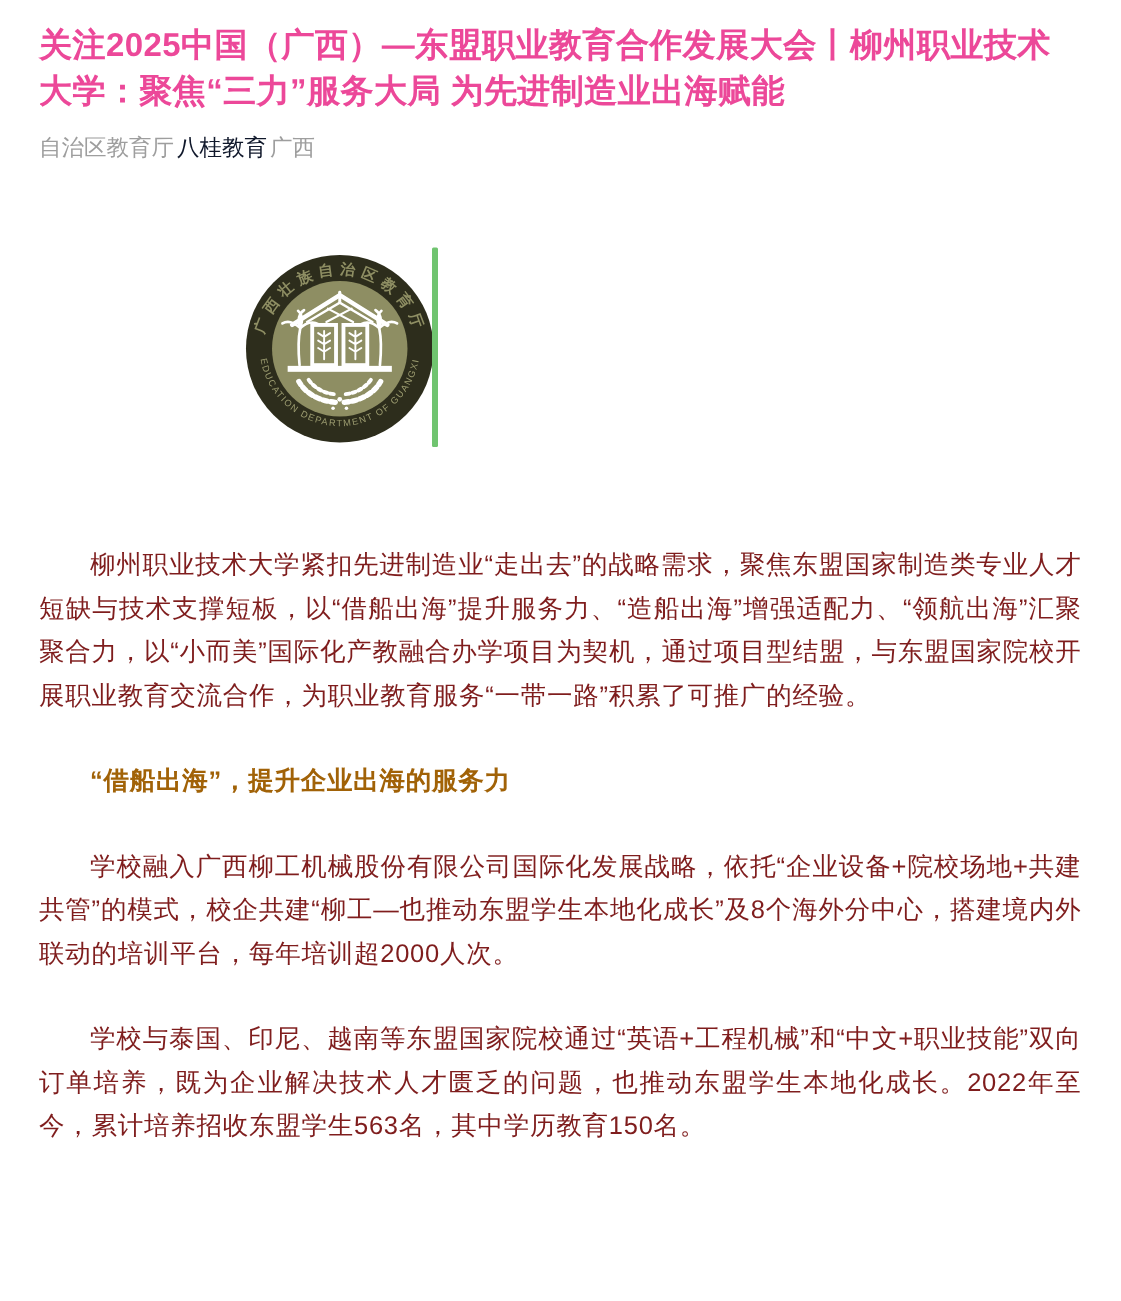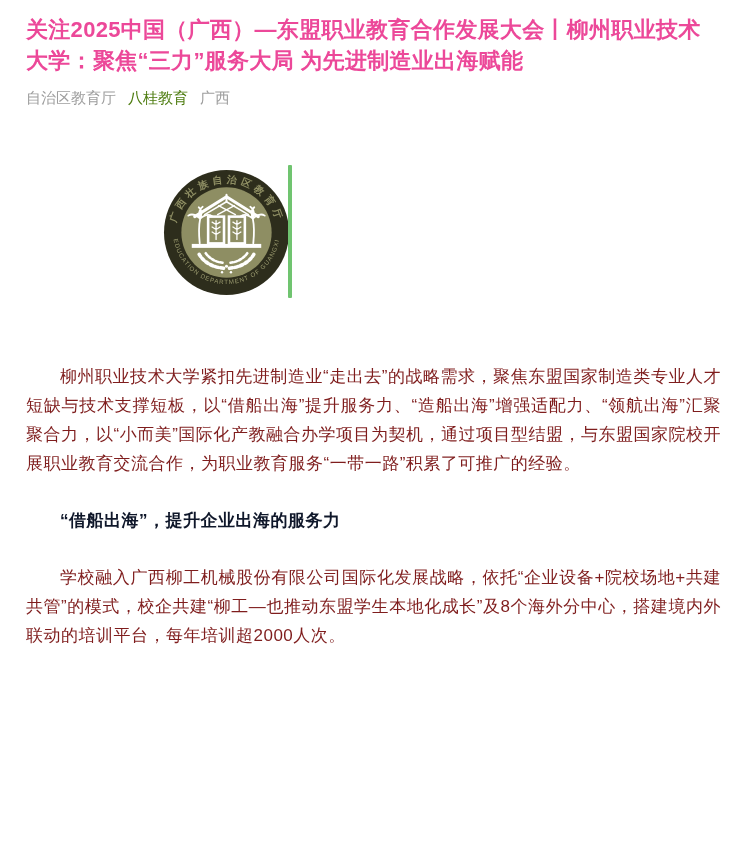--- a/index.html
+++ b/index.html
@@ -18,24 +18,24 @@
     color: #ec4899;
     letter-spacing: 0.3px;
   }
 
   .meta {
     margin-top: 13px;
     font-size: 15px;
     color: #9e9e9e;
     display: flex;
     align-items: baseline;
-    gap: 12px;
+    gap: 2px;
     white-space: nowrap;
   }
-  .meta-account { color: #4d7c0f; cursor: pointer; }
+  .meta-account { color: #0f172a; cursor: pointer; }
 
   .figure {
     position: relative;
     height: 133px;
     margin: 57px 0 64px;
   }
   .seal {
     position: absolute;
     left: 136px; top: 3px;
     width: 129px; height: 129px;
@@ -53,21 +53,21 @@
     font-size: 17px;
     line-height: 29px;
     letter-spacing: 0.5px;
     color: #7f1d1d;
     text-indent: 2em;
     text-align: justify;
     margin: 28px 0;
   }
   .subtitle {
     font-weight: 700;
-    color: #0f172a;
+    color: #a16207;
   }
 </style>
 </head>
 <body>
 
 <div class="article">
 
   <h1 class="title">关注2025中国（广西）—东盟职业教育合作发展大会丨柳州职业技术大学：聚焦“三力”服务大局 为先进制造业出海赋能</h1>
 
   <div class="meta">
@@ -125,15 +125,16 @@
     </svg>
     <div class="divider"></div>
   </figure>
 
   <p class="para">柳州职业技术大学紧扣先进制造业“走出去”的战略需求，聚焦东盟国家制造类专业人才短缺与技术支撑短板，以“借船出海”提升服务力、“造船出海”增强适配力、“领航出海”汇聚聚合力，以“小而美”国际化产教融合办学项目为契机，通过项目型结盟，与东盟国家院校开展职业教育交流合作，为职业教育服务“一带一路”积累了可推广的经验。</p>
 
   <p class="para subtitle">“借船出海”，提升企业出海的服务力</p>
 
   <p class="para">学校融入广西柳工机械股份有限公司国际化发展战略，依托“企业设备+院校场地+共建共管”的模式，校企共建“柳工—也推动东盟学生本地化成长”及8个海外分中心，搭建境内外联动的培训平台，每年培训超2000人次。</p>
 
+  <p class="para">学校与泰国、印尼、越南等东盟国家院校通过“英语+工程机械”和“中文+职业技能”双向订单培养，既为企业解决技术人才匮乏的问题，也推动东盟学生本地化成长。2022年至今，累计培养招收东盟学生563名，其中学历教育150名。</p>
 
 
 </div>
 
 </body></html>

